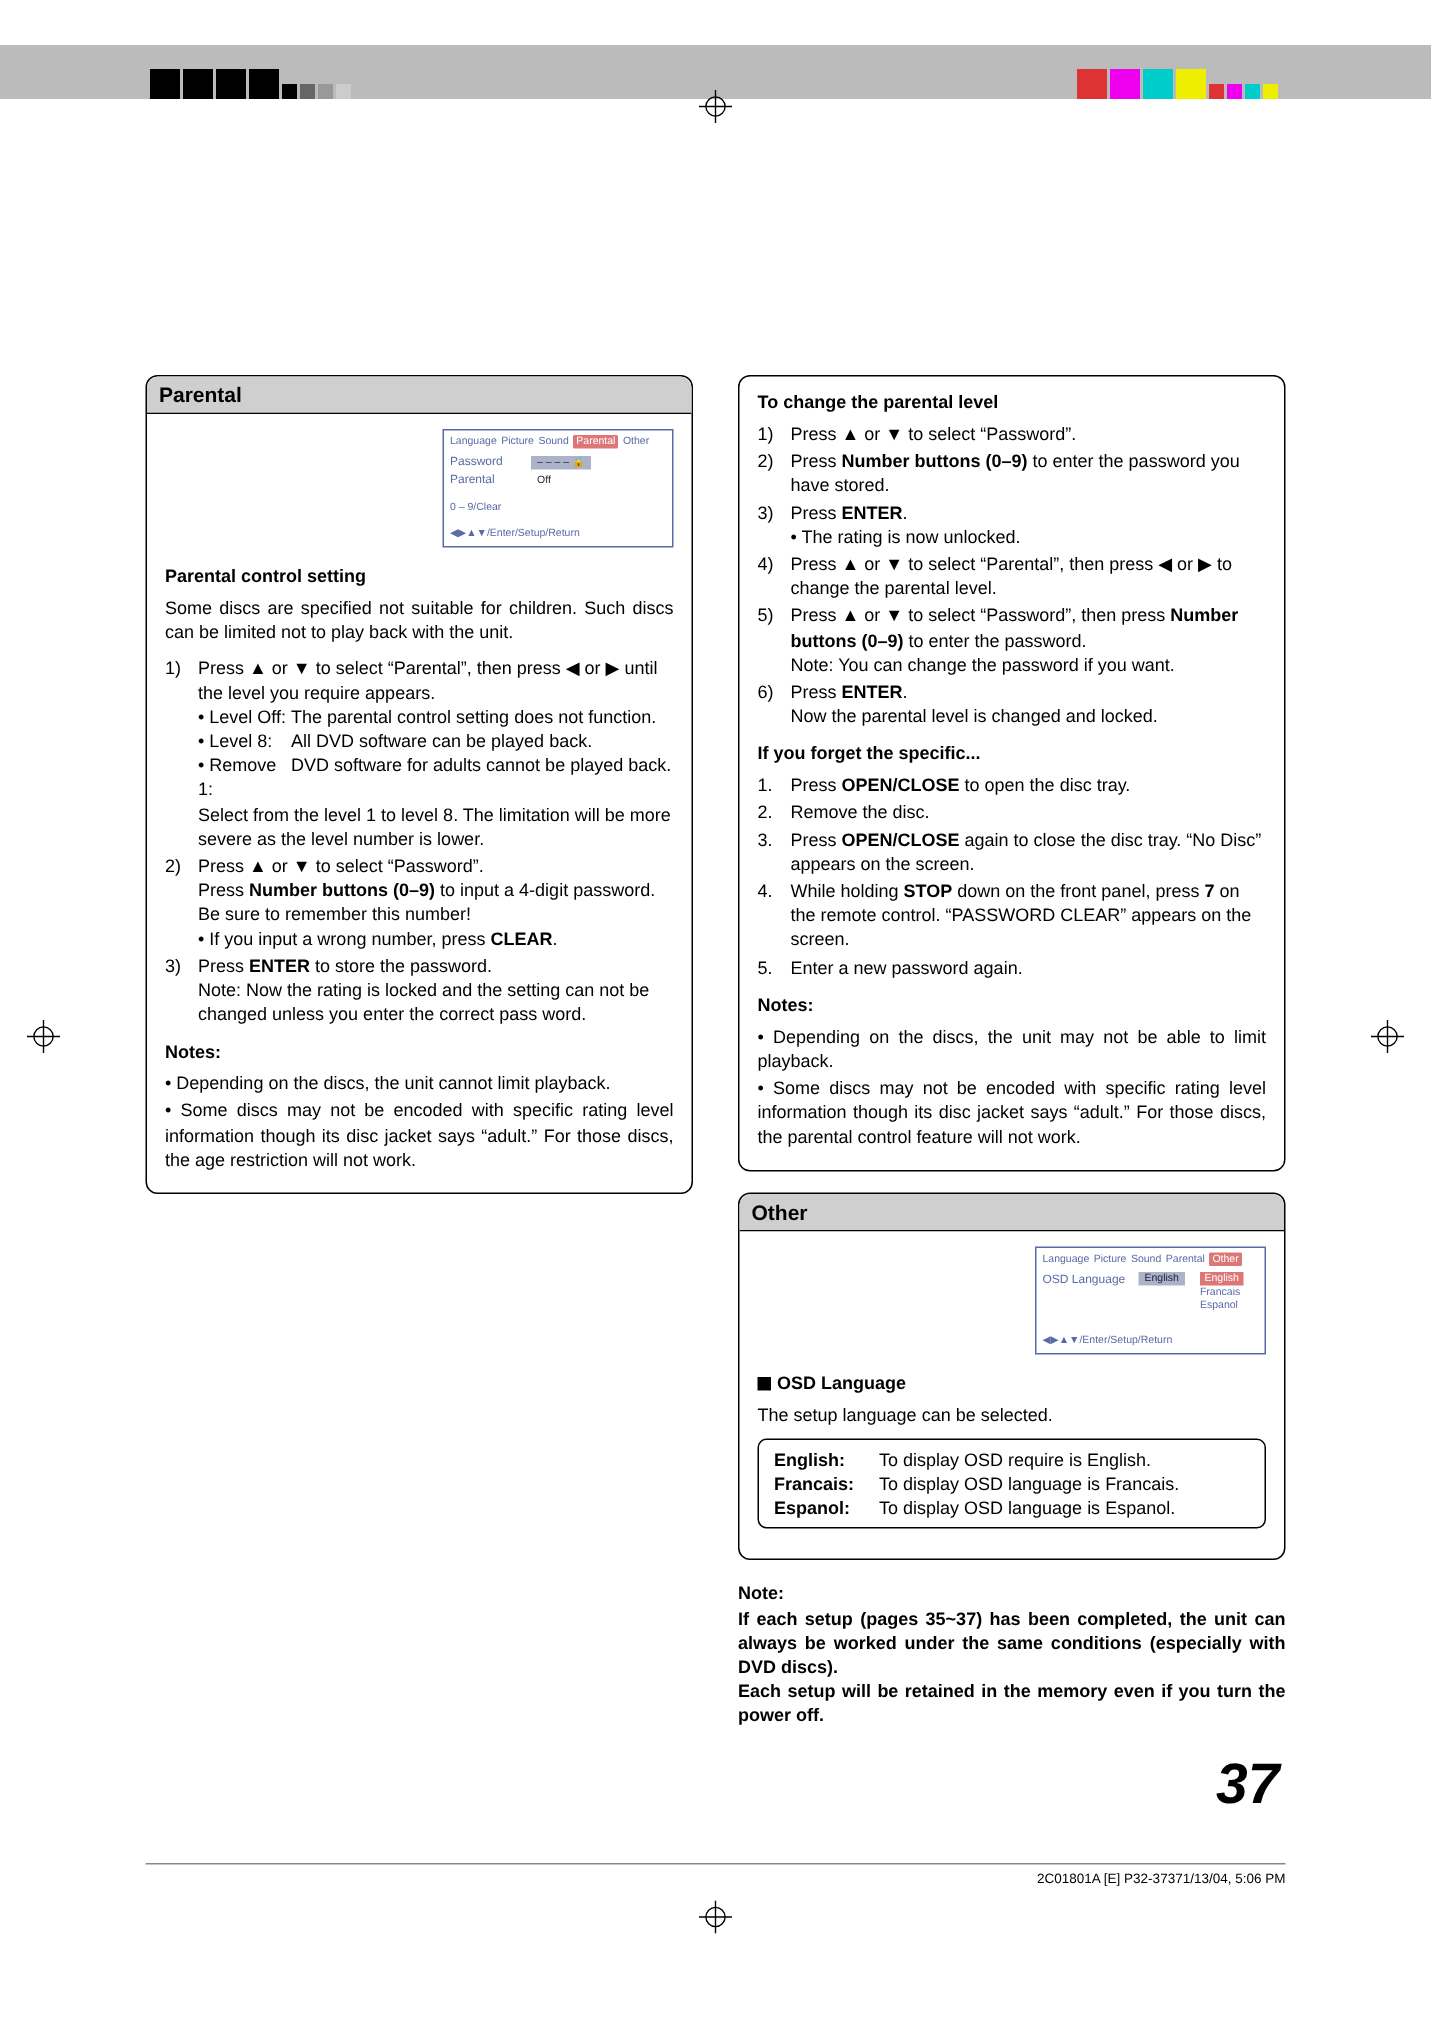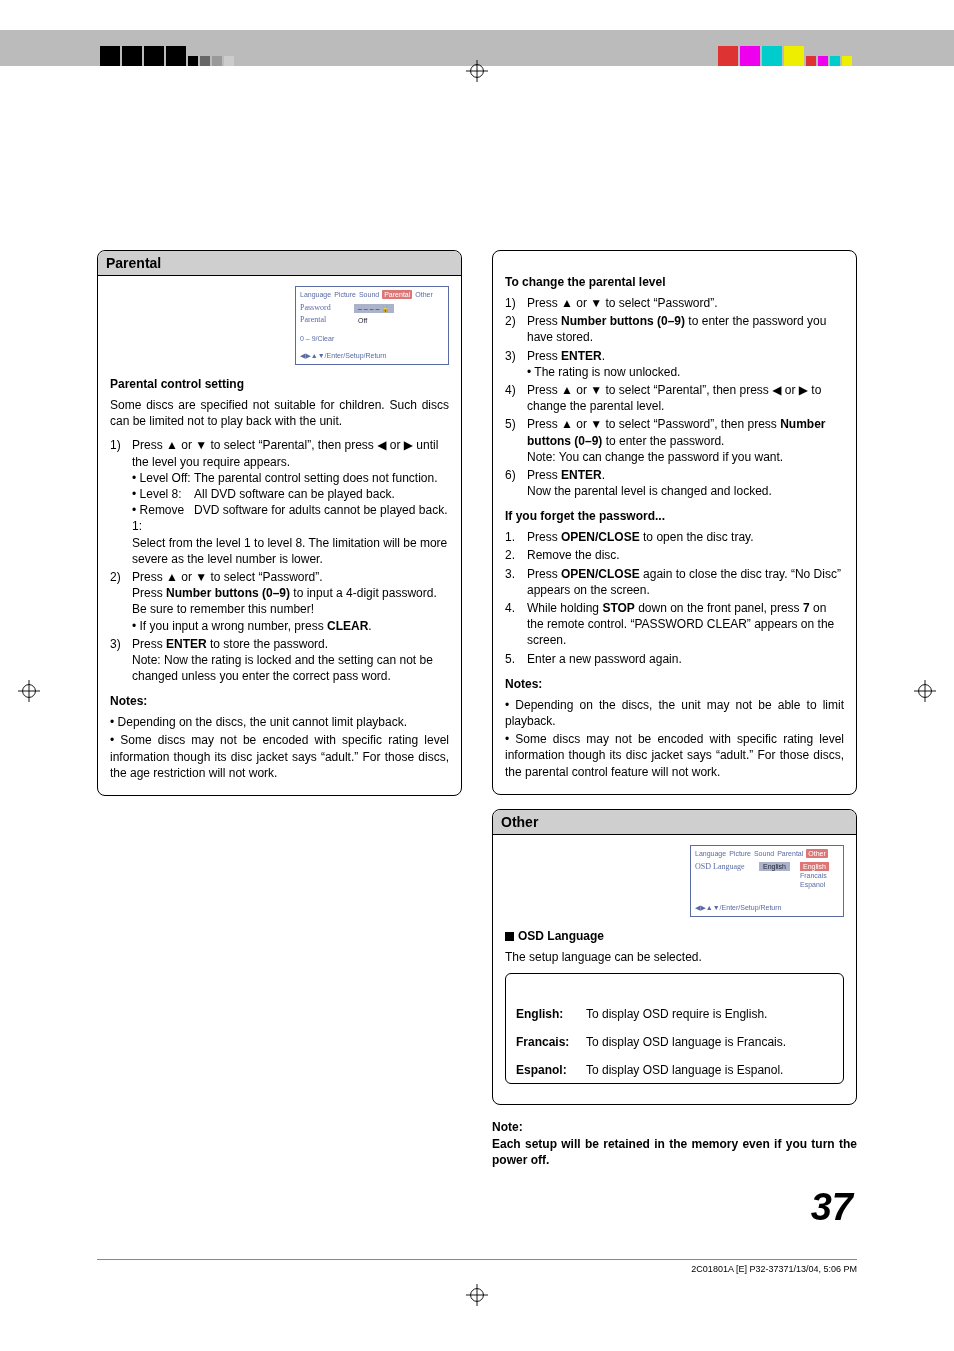--- a/index.html
+++ b/index.html
@@ -52,40 +52,40 @@
     font-size: 8px;
     color: #223;
     line-height: 1.3;
     margin: 0 0 12px auto;
     padding: 3px 4px 4px;
   }
   .osd-tabs { display:flex; gap:3px; font-size:7px; margin-bottom:4px; flex-wrap:wrap;}
   .osd-tab { color:#5a6aa5; }
   .osd-tab.sel { background:#d77; color:#fff; padding:0 2px; border-radius:1px;}
   .osd-row { display:flex; gap:6px; margin-bottom:2px; align-items:center;}
-  .osd-label { width:48px; color:#5a6aa5;font-family:Liberation Serif, serif;}
+  .osd-label { width:48px; color:#5a6aa5;}
   .osd-val { background:#aab3c9; color:#223; padding:0 4px; font-size:7px;}
   .osd-hint { color:#5a6aa5; font-size:7px; margin-top:8px;}
   .osd-opts { color:#5a6aa5; font-size:7px; margin-left:4px;}
   .osd-opt-sel { background:#d77; color:#fff; padding:0 3px;}
 
   h4 { font-size: 12px; font-weight: bold; margin: 10px 0 6px; }
   p { margin: 4px 0 8px; text-align: justify; line-height: 1.35;}
   ol.num { list-style: none; padding-left: 0; }
   ol.num > li { display:flex; margin-bottom: 2px; line-height:1.35;}
   ol.num > li > .n { width: 22px; flex-shrink:0; }
   ol.num > li > .t { flex:1; }
   .sub { margin-left: 0px; }
   .bullet-row { display:flex; }
   .bullet-row .b { width:62px; flex-shrink:0;}
   ul.notes { list-style: none; padding:0; margin-top:4px;}
   ul.notes li::before { content:"• "; }
   ul.notes li { margin-bottom:2px; line-height:1.35; text-align:justify;}
   .inline-panel { border:1px solid #000; border-radius:6px; padding:6px 10px; margin:8px 0;}
-  .lang-grid { display:grid; grid-template-columns: 70px 1fr; row-gap:14px; font-size:12px;margin-top:27px;}
+  .lang-grid { display:grid; grid-template-columns: 70px 1fr; row-gap:2px; font-size:12px;}
   .lang-grid .k { font-weight:bold;}
   .small-square { display:inline-block; width:9px; height:9px; background:#000; margin-right:4px; vertical-align:middle;}
   .subhead { font-weight:bold; font-size:12px; margin:10px 0 6px;}
   .note-block { font-weight:bold; margin-top:12px; line-height:1.35;}
   .pagenum { font-size: 38px; font-weight: bold; font-style: italic; text-align: right; margin-top: 18px; margin-right: 4px;}
   .footer { width:760px; margin: 30px auto 10px; display:flex; justify-content:flex-end; font-size:9px; border-top:0.5px solid #888; padding-top:4px;}
   .bottom-cross { text-align:center; margin-top:10px;}
   .side-cross-l, .side-cross-r { position:absolute; top:680px; }
   .side-cross-l { left: 18px; }
   .side-cross-r { right: 18px; }
@@ -204,21 +204,21 @@
 
         <h4 style="margin-top:10px;">Notes:</h4>
         <ul class="notes">
           <li>Depending on the discs, the unit cannot limit playback.</li>
           <li>Some discs may not be encoded with specific rating level information though its disc jacket says “adult.” For those discs, the age restriction will not work.</li>
         </ul>
       </div>
     </div>
 
     <div class="col">
-      <div class="panel" style="padding-top:24px;">
+      <div class="panel" style="padding-top:10px;">
         <h4 style="margin-top:0;">To change the parental level</h4>
         <ol class="num">
           <li>
               <span class="n">1)</span>
               <span class="t">Press ▲ or ▼ to select “Password”.</span>
             </li>
           <li>
               <span class="n">2)</span>
               <span class="t">Press <b>Number buttons (0–9)</b> to enter the password you have stored.</span>
             </li>
@@ -233,21 +233,21 @@
           <li>
               <span class="n">5)</span>
               <span class="t">Press ▲ or ▼ to select “Password”, then press <b>Number buttons (0–9)</b> to enter the password.<br>Note: You can change the password if you want.</span>
             </li>
           <li>
               <span class="n">6)</span>
               <span class="t">Press <b>ENTER</b>.<br>Now the parental level is changed and locked.</span>
             </li>
         </ol>
 
-        <h4>If you forget the password...</h4>
+        <h4>If you forget the specific...</h4>
         <ol class="num">
           <li>
               <span class="n">1.</span>
               <span class="t">Press <b>OPEN/CLOSE</b> to open the disc tray.</span>
             </li>
           <li>
               <span class="n">2.</span>
               <span class="t">Remove the disc.</span>
             </li>
           <li>
@@ -304,20 +304,21 @@
             <span class="k">Francais:</span>
               <span>To display OSD language is Francais.</span>
             <span class="k">Espanol:</span>
               <span>To display OSD language is Espanol.</span>
           </div>
         </div>
       </div>
 
       <div class="note-block">
         <div>Note:</div>
+        <div style="text-align:justify;">If each setup (pages 35~37) has been completed, the unit can always be worked under the same conditions (especially with DVD discs).</div>
         <div style="text-align:justify;">Each setup will be retained in the memory even if you turn the power off.</div>
       </div>
 
       <div class="pagenum">37</div>
     </div>
   </div>
 </div>
 
 <div class="footer">
   <span>2C01801A [E] P32-37</span>

